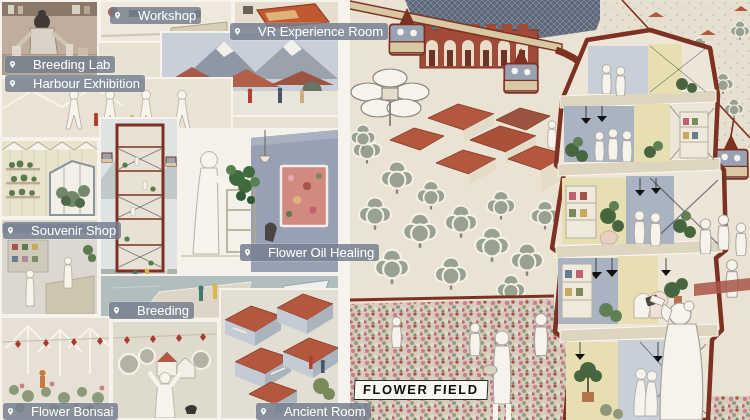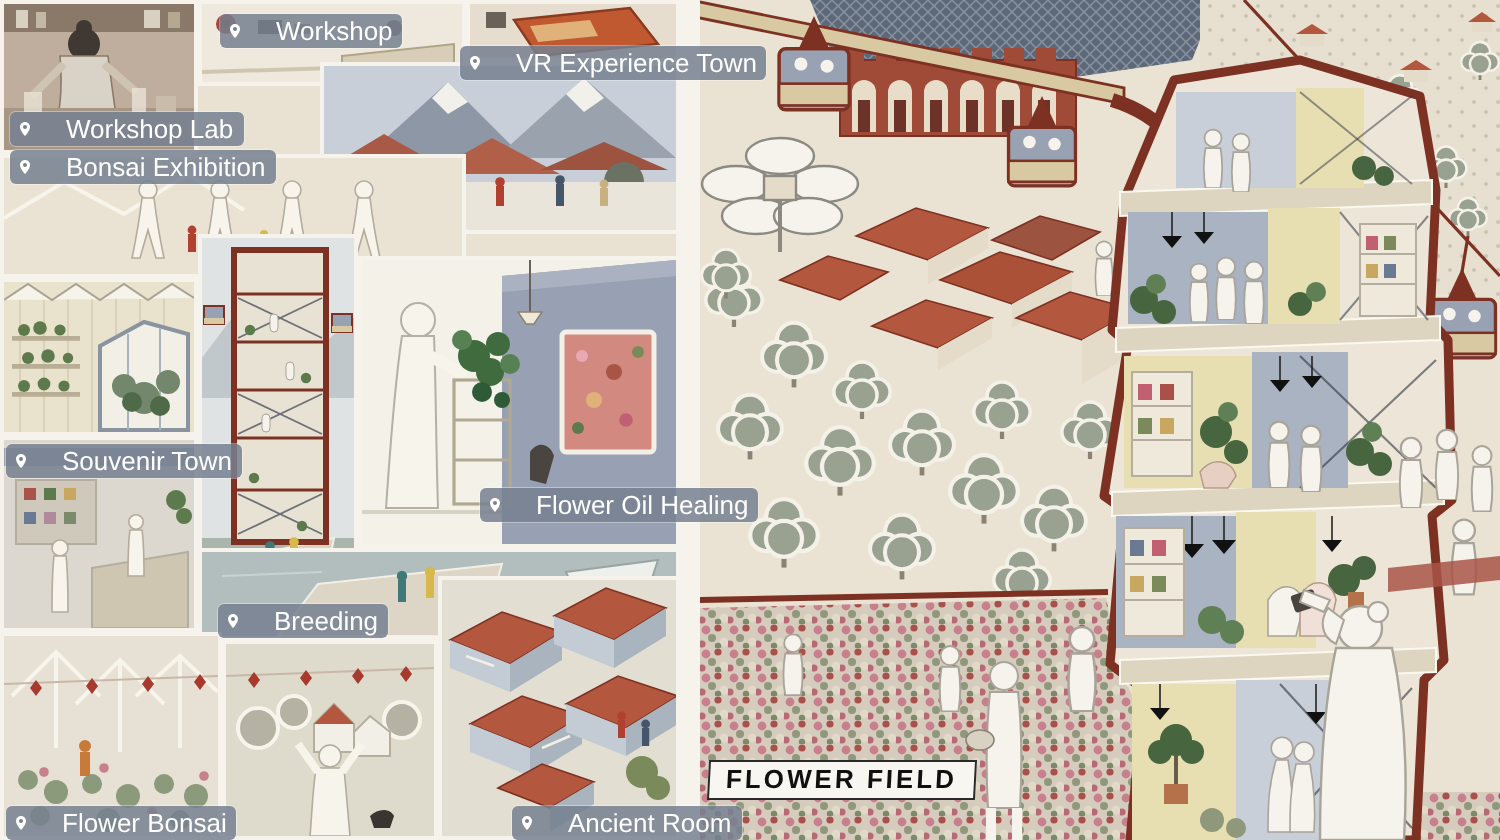--- a/index.html
+++ b/index.html
@@ -788,42 +788,42 @@
         <path d="M2.5 0C1.1 0 0 1.1 0 2.5 0 4.4 2.5 7 2.5 7S5 4.4 5 2.5C5 1.1 3.9 0 2.5 0z" fill="#fff"></path>
         <circle cx="2.5" cy="2.5" r="1" fill="#768090"></circle>
       </svg>
     <span>Workshop</span>
   </div>
   <div class="chip" style="left:230px;top:23px">
     <svg width="5" height="7" viewBox="0 0 5 7">
         <path d="M2.5 0C1.1 0 0 1.1 0 2.5 0 4.4 2.5 7 2.5 7S5 4.4 5 2.5C5 1.1 3.9 0 2.5 0z" fill="#fff"></path>
         <circle cx="2.5" cy="2.5" r="1" fill="#768090"></circle>
       </svg>
-    <span>VR Experience Town</span>
+    <span>VR Experience Room</span>
   </div>
   <div class="chip" style="left:5px;top:56px">
     <svg width="5" height="7" viewBox="0 0 5 7">
         <path d="M2.5 0C1.1 0 0 1.1 0 2.5 0 4.4 2.5 7 2.5 7S5 4.4 5 2.5C5 1.1 3.9 0 2.5 0z" fill="#fff"></path>
         <circle cx="2.5" cy="2.5" r="1" fill="#768090"></circle>
       </svg>
-    <span>Workshop Lab</span>
+    <span>Breeding Lab</span>
   </div>
   <div class="chip" style="left:5px;top:75px">
     <svg width="5" height="7" viewBox="0 0 5 7">
         <path d="M2.5 0C1.1 0 0 1.1 0 2.5 0 4.4 2.5 7 2.5 7S5 4.4 5 2.5C5 1.1 3.9 0 2.5 0z" fill="#fff"></path>
         <circle cx="2.5" cy="2.5" r="1" fill="#768090"></circle>
       </svg>
-    <span>Bonsai Exhibition</span>
+    <span>Harbour Exhibition</span>
   </div>
   <div class="chip" style="left:3px;top:222px">
     <svg width="5" height="7" viewBox="0 0 5 7">
         <path d="M2.5 0C1.1 0 0 1.1 0 2.5 0 4.4 2.5 7 2.5 7S5 4.4 5 2.5C5 1.1 3.9 0 2.5 0z" fill="#fff"></path>
         <circle cx="2.5" cy="2.5" r="1" fill="#768090"></circle>
       </svg>
-    <span>Souvenir Town</span>
+    <span>Souvenir Shop</span>
   </div>
   <div class="chip" style="left:240px;top:244px">
     <svg width="5" height="7" viewBox="0 0 5 7">
         <path d="M2.5 0C1.1 0 0 1.1 0 2.5 0 4.4 2.5 7 2.5 7S5 4.4 5 2.5C5 1.1 3.9 0 2.5 0z" fill="#fff"></path>
         <circle cx="2.5" cy="2.5" r="1" fill="#768090"></circle>
       </svg>
     <span>Flower Oil Healing</span>
   </div>
   <div class="chip" style="left:109px;top:302px">
     <svg width="5" height="7" viewBox="0 0 5 7">

